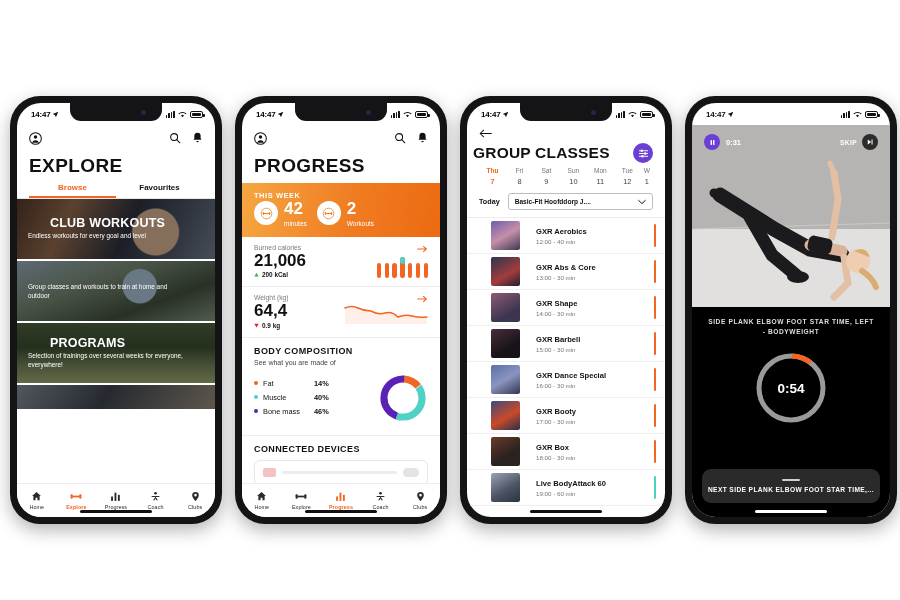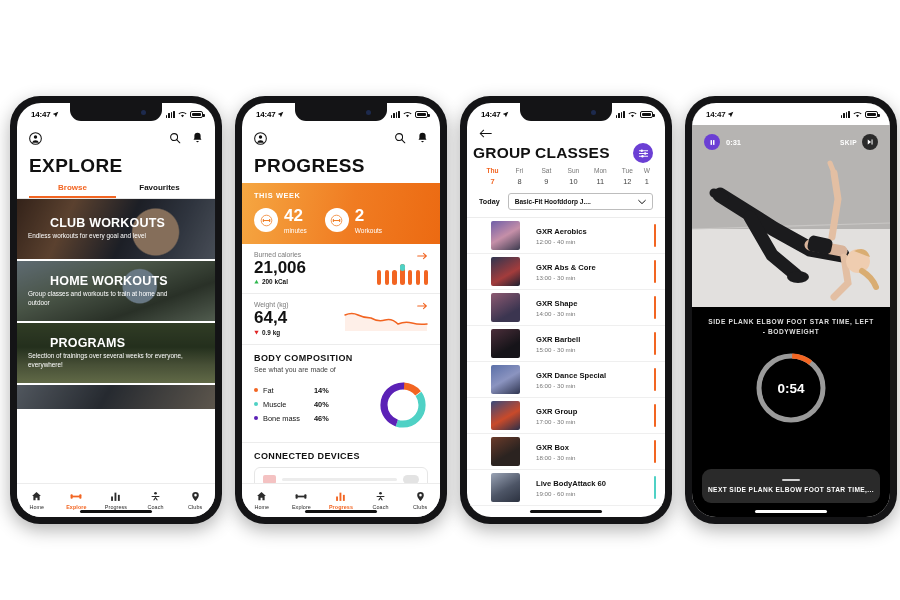--- a/index.html
+++ b/index.html
@@ -129,21 +129,21 @@
   .navitem span { font-size: 5.4px; letter-spacing: .1px; }
   .navitem.active { color: #f26522; }
   .navitem.active span { font-weight: bold; }
 
   
   .weekcard {
     background: linear-gradient(100deg,#f5a742 0%,#f07c22 55%,#ec6a12 100%);
     padding: 8px 12px 10px 12px;
   }
   .weekcard .lbl { color: #fff; font-size: 7.4px; font-weight: bold; letter-spacing: .6px; }
-  .stats { display: flex; gap: 18px; margin-top: 7px; }
+  .stats { display: flex; gap: 10px; }
   .stat { display: flex; align-items: center; gap: 6px; }
   .stat .ring {
     width: 24px; height: 24px; border-radius: 50%; background: #fff;
     display: flex; align-items: center; justify-content: center;
   }
   .stat .v { color: #fff; font-size: 17px; font-weight: bold; line-height: 1; }
   .stat .u { color: #fff; font-size: 6.5px; margin-top: 1.5px; }
   .metric { padding: 7px 12px 8px 12px; border-bottom: 1px solid #ececec; position: relative; }
   .metric .cap { font-size: 6.8px; color: #7b7b7b; }
   .metric .big { font-size: 17px; font-weight: bold; color: #111; line-height: 1.1; margin-top: 1px; }
@@ -303,21 +303,20 @@
       </div>
 
       <div class="cards">
         <div class="card ph1-img1">
           <div class="ov"></div>
           <h3>CLUB WORKOUTS</h3>
           <p>Endless workouts for every goal and level</p>
         </div>
         <div class="card ph1-img2">
           <div class="ov"></div>
-          <h3>HOME WORKOUTS</h3>
           <p>Group classes and workouts to train at home and outdoor</p>
         </div>
         <div class="card ph1-img3">
           <div class="ov"></div>
           <h3>PROGRAMS</h3>
           <p>Selection of trainings over several weeks for everyone, everywhere!</p>
         </div>
         <div class="card ph1-img5" style="height:26px">
           <div class="ov"></div>
         </div>
@@ -710,21 +709,21 @@
           <span class="thumb t5"></span>
           <span class="meta">
             <div class="nm">GXR Dance Special</div>
             <div class="tm">16:00 - 30 min</div>
           </span>
           <span class="edge"></span>
         </div>
         <div class="classrow">
           <span class="thumb t6"></span>
           <span class="meta">
-            <div class="nm">GXR Group</div>
+            <div class="nm">GXR Booty</div>
             <div class="tm">17:00 - 30 min</div>
           </span>
           <span class="edge"></span>
         </div>
         <div class="classrow">
           <span class="thumb t7"></span>
           <span class="meta">
             <div class="nm">GXR Box</div>
             <div class="tm">18:00 - 30 min</div>
           </span>

